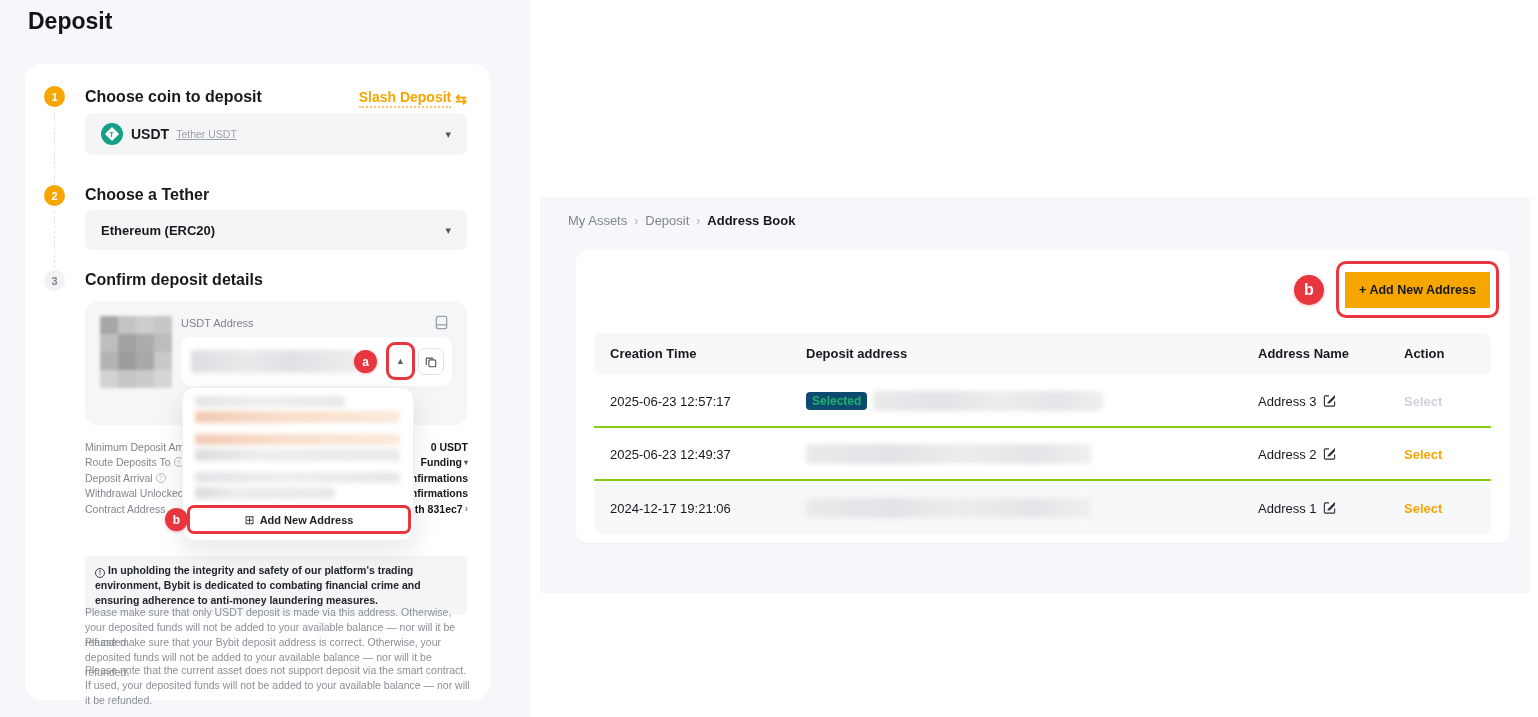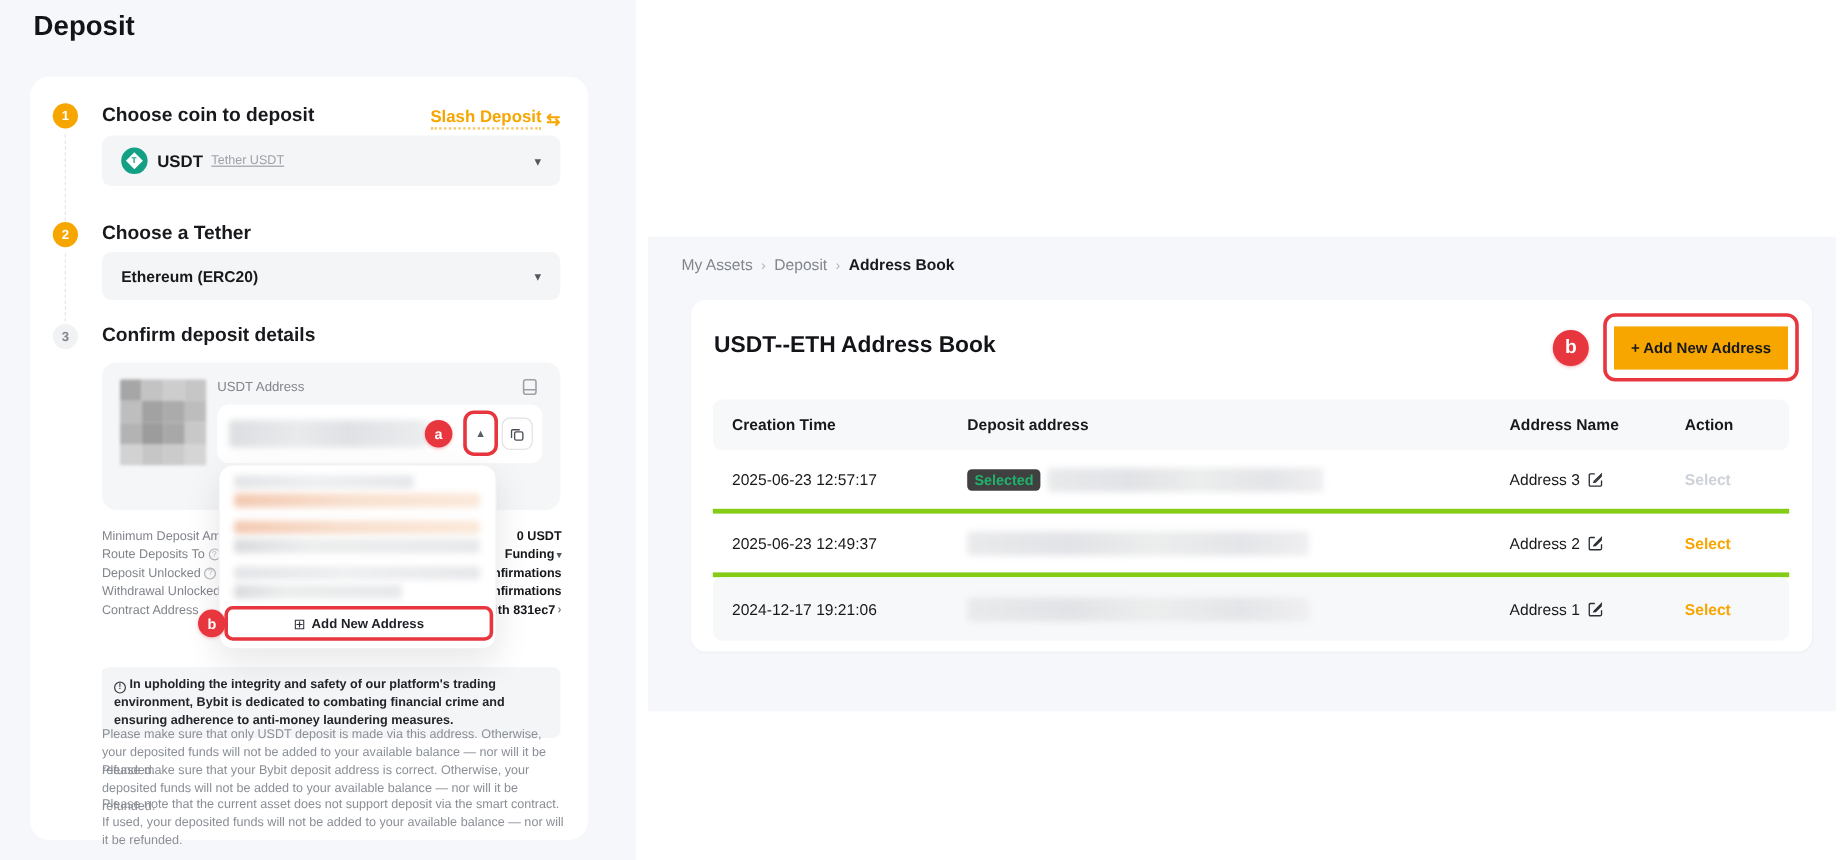--- a/index.html
+++ b/index.html
@@ -82,25 +82,25 @@
   #right-card { position:absolute; left:36px; top:53px; width:934px; height:293px; background:#ffffff; border-radius:12px; box-shadow:0 1px 2px rgba(18,20,24,.03); }
   #ab-heading { position:absolute; left:19px; top:27px; font-size:19px; font-weight:700; color:#121418; }
   #add-btn { position:absolute; left:769px; top:22px; width:145px; height:36px; background:#f7a600; border:none; border-radius:0; font-family:inherit; font-size:12.5px; font-weight:700; color:#16181a; cursor:pointer; }
   #btn-annot-box { position:absolute; left:760px; top:11px; width:163px; height:57px; border:3px solid #e8363f; border-radius:10px; pointer-events:none; }
   #annot-b-right { position:absolute; left:718px; top:25px; width:30px; height:30px; font-size:16px; }
 
   #ab-table { position:absolute; left:18px; top:83px; width:897px; }
   .t-header { position:relative; height:42px; background:#f7f8fa; border-radius:8px; }
   .t-header span { position:absolute; top:0; line-height:42px; font-size:13px; font-weight:700; color:#17191c; }
   .t-row { position:relative; height:53px; }
-  .t-row.line { border-bottom:4px solid #84cc16; }
+  .t-row.line { border-bottom:2px solid #84cc16; }
   .t-row.shade { background:#f7f8fa; border-radius:8px; }
   .c1 { left:16px; } .c2 { left:212px; } .c3 { left:664px; } .c4 { left:810px; }
   .cell { position:absolute; top:50%; transform:translateY(-50%); font-size:13px; color:#17191c; display:flex; align-items:center; gap:6px; }
-  .badge-selected { background:#404040; color:#20b26c; font-size:12px; font-weight:600; padding:2px 6px; border-radius:4px; }
+  .badge-selected { background:#0c4a6e; color:#20b26c; font-size:12px; font-weight:600; padding:2px 6px; border-radius:4px; }
   .row-blur { height:20px; border-radius:3px; filter:blur(2.5px); background:linear-gradient(90deg,#e9eaec,#e2e3e6 30%,#eceded 55%,#e4e5e8 80%,#efeff1); }
   .edit-ic { cursor:pointer; display:inline-flex; }
   .sel-link { font-size:13px; font-weight:600; color:#f7a600; cursor:pointer; }
   .sel-link.disabled { color:#ced2d8; cursor:default; }
 </style>
 </head>
 <body>
 
 <div id="left-col">
   <h1 id="page-title">Deposit</h1>
@@ -188,21 +188,21 @@
             <span>Route Deposits To</span>
             <span class="help-ic">?</span>
           </span>
         <span class="d-value">
             <span>Funding</span>
             <span class="d-caret">▾</span>
           </span>
       </div>
       <div class="d-row">
         <span class="d-label">
-            <span>Deposit Unlocked</span>
+            <span>Deposit Arrival</span>
             <span class="help-ic">?</span>
           </span>
         <span class="d-value">confirmations</span>
       </div>
       <div class="d-row">
         <span class="d-label">
             <span>Withdrawal Unlocked</span>
             <span class="help-ic">?</span>
           </span>
         <span class="d-value">confirmations</span>
@@ -248,21 +248,20 @@
 <div id="right-panel">
   <div id="breadcrumb">
     <span class="crumb">My Assets</span>
     <span class="sep">›</span>
     <span class="crumb">Deposit</span>
     <span class="sep">›</span>
     <span class="current">Address Book</span>
   </div>
 
   <div id="right-card">
-    <div id="ab-heading">USDT--ETH Address Book</div>
     <button id="add-btn">+ Add New Address</button>
     <div id="btn-annot-box"></div>
     <div id="annot-b-right" class="annot-circle">b</div>
 
     <div id="ab-table">
       <div class="t-header">
         <span class="c1">Creation Time</span>
         <span class="c2">Deposit address</span>
         <span class="c3">Address Name</span>
         <span class="c4">Action</span>

